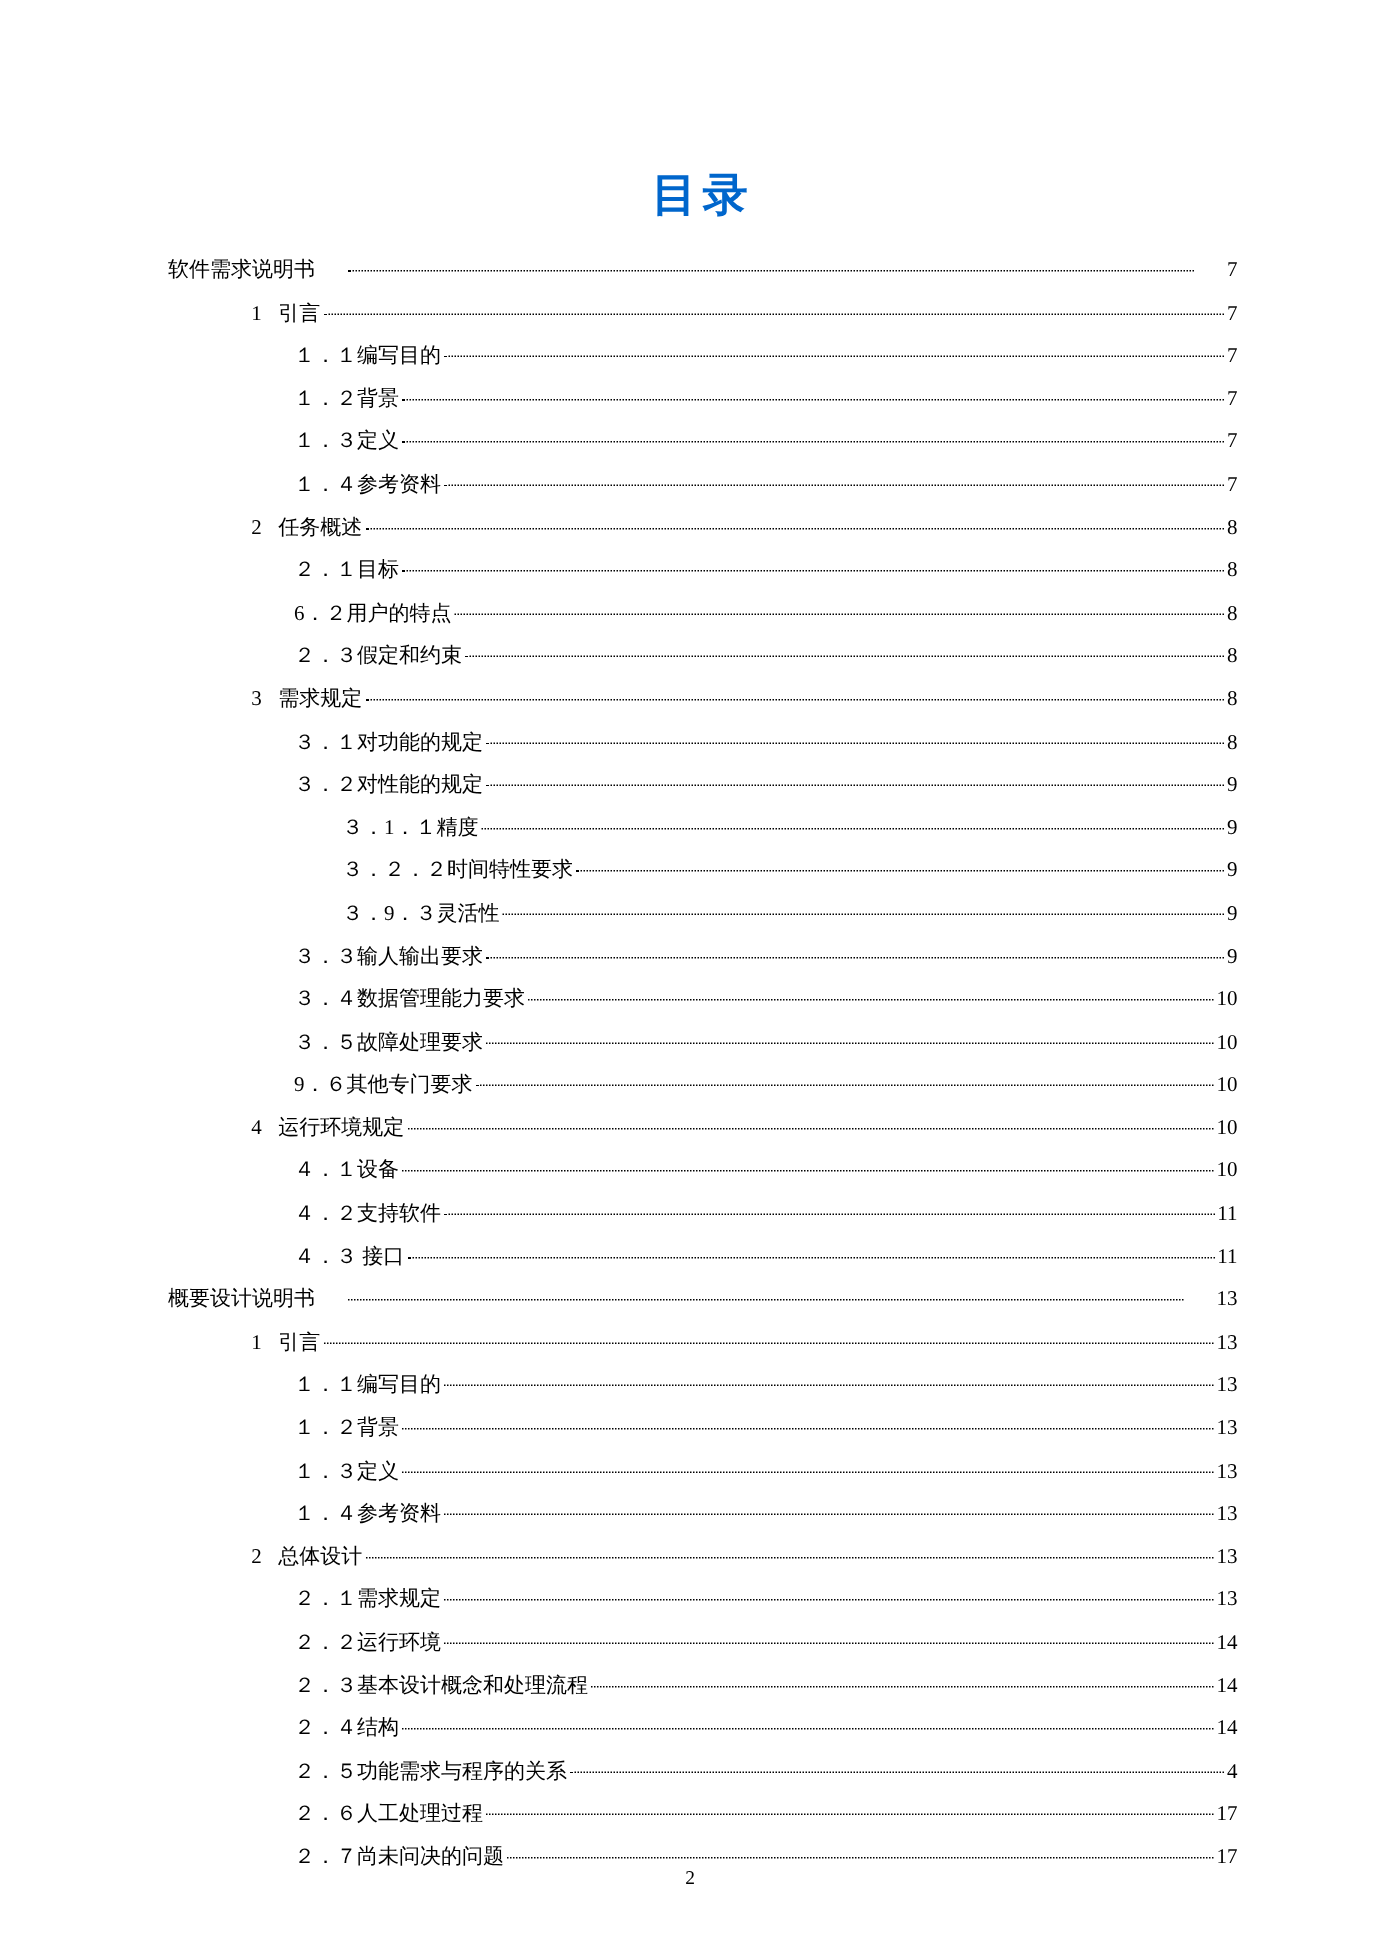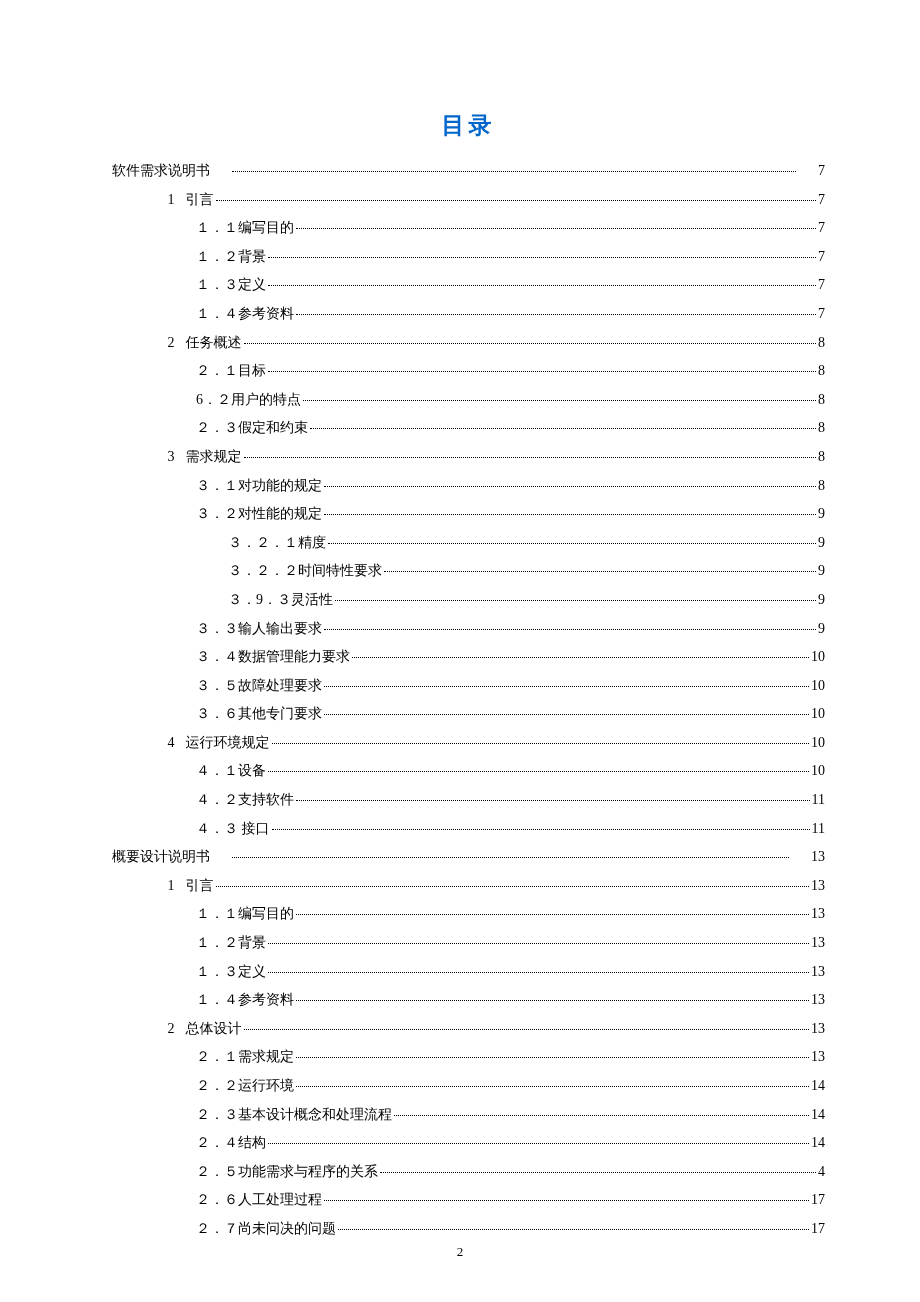--- a/index.html
+++ b/index.html
@@ -7,21 +7,21 @@
       width: 920px;
       height: 1302px;
       background: #fff;
       font-family: "SimSun", "宋体", serif;
       padding: 110px 95px 60px 112px;
       position: relative;
     }
     .title {
       text-align: center;
       color: #0066cc;
-      font-size: 23px;
+      font-size: 30px;
       font-weight: bold;
       margin-bottom: 20px;
       letter-spacing: 4px;
     }
     .toc { width: 100%; }
     .toc-row {
       display: flex;
       align-items: baseline;
       white-space: nowrap;
       font-size: 14px;
@@ -117,21 +117,21 @@
       <span class="label"><span>３．１对功能的规定</span></span>
       <span class="dots"></span>
       <span class="page">8</span>
     </div>
     <div class="toc-row indent-2">
       <span class="label"><span>３．２对性能的规定</span></span>
       <span class="dots"></span>
       <span class="page">9</span>
     </div>
     <div class="toc-row indent-3">
-      <span class="label"><span>３．２．１精度</span></span>
+      <span class="label"><span>３．1．１精度</span></span>
       <span class="dots"></span>
       <span class="page">9</span>
     </div>
     <div class="toc-row indent-3">
       <span class="label"><span>３．２．２时间特性要求</span></span>
       <span class="dots"></span>
       <span class="page">9</span>
     </div>
     <div class="toc-row indent-3">
       <span class="label"><span>３．9．３灵活性</span></span>
@@ -147,21 +147,21 @@
       <span class="label"><span>３．４数据管理能力要求</span></span>
       <span class="dots"></span>
       <span class="page">10</span>
     </div>
     <div class="toc-row indent-2">
       <span class="label"><span>３．５故障处理要求</span></span>
       <span class="dots"></span>
       <span class="page">10</span>
     </div>
     <div class="toc-row indent-2">
-      <span class="label"><span>３．６其他专门要求</span></span>
+      <span class="label"><span>9．６其他专门要求</span></span>
       <span class="dots"></span>
       <span class="page">10</span>
     </div>
     <div class="toc-row indent-1">
       <span class="label"><span class="num1">4</span>  <span>运行环境规定</span></span>
       <span class="dots"></span>
       <span class="page">10</span>
     </div>
     <div class="toc-row indent-2">
       <span class="label"><span>４．１设备</span></span>

